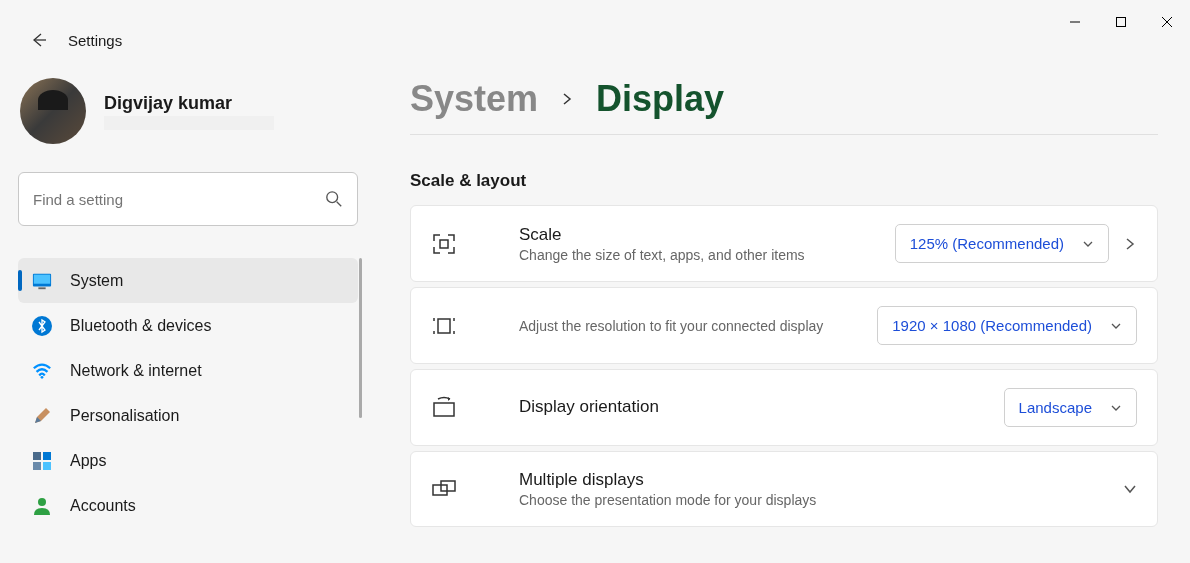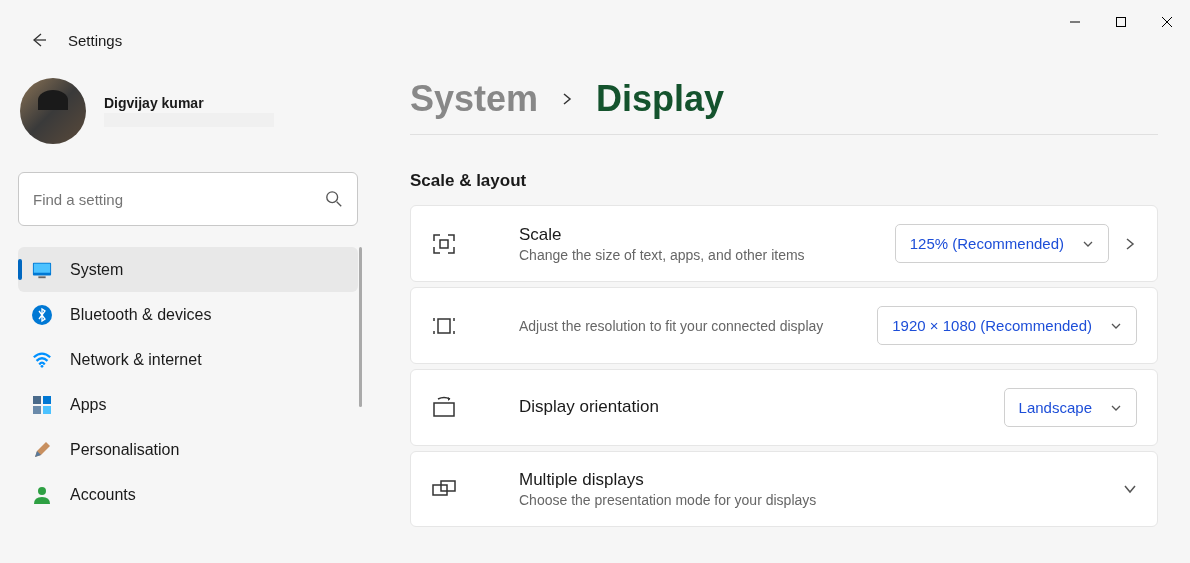--- a/index.html
+++ b/index.html
@@ -14,24 +14,24 @@
     .app-title { font-size: 15px; font-weight: 400; color: #1a1a1a; }
     
     .container { display: flex; padding-top: 30px; }
     
     .sidebar { width: 370px; padding: 0 12px 0 18px; }
     
     .profile { display: flex; align-items: center; padding: 0 0 28px 2px; }
     .avatar { width: 66px; height: 66px; border-radius: 50%; background: linear-gradient(135deg, #8b7355 0%, #3a3a3a 50%, #5a4a3a 100%); margin-right: 18px; position: relative; overflow: hidden; }
     .avatar::after { content: ''; position: absolute; top: 12px; left: 18px; width: 30px; height: 20px; background: #1a1a1a; border-radius: 50% 50% 0 0; }
     .profile-info { display: flex; flex-direction: column; }
-    .profile-name { font-size: 14px; font-weight: 600; color: #1a1a1a; margin-bottom: 2px; }
+    .profile-name { font-size: 18px; font-weight: 600; color: #1a1a1a; margin-bottom: 2px; }
     .profile-sub { width: 170px; height: 14px; background: #f0f0f0; }
     
-    .search-box { display: flex; align-items: center; border: 1px solid #c8c8c8; border-radius: 6px; height: 54px; background: #fff; margin-bottom: 21px; padding: 17px 14px; }
+    .search-box { display: flex; align-items: center; border: 1px solid #c8c8c8; border-radius: 6px; height: 54px; background: #fff; margin-bottom: 32px; padding: 17px 14px; }
     .search-input { flex: 1; border: none; outline: none; font-size: 15px; background: transparent; }
     .search-icon { width: 18px; height: 18px; }
     
     .nav { display: flex; flex-direction: column; gap: 0; position: relative; }
     .nav-scroll { position: absolute; right: -4px; top: 0; width: 3px; height: 160px; background: #aaa; border-radius: 2px; }
     .nav-item { display: flex; align-items: center; height: 45px; padding: 0 12px 0 14px; border-radius: 6px; cursor: pointer; gap: 18px; }
     .nav-item.active { background: #e8e8e8; position: relative; }
     .nav-item.active::before { content: ''; position: absolute; left: 0; top: 12px; bottom: 12px; width: 3.5px; background: #0067c0; border-radius: 2px; }
     .nav-icon { width: 20px; height: 20px; display: flex; align-items: center; justify-content: center; }
     .nav-label { font-size: 16px; color: #1a1a1a; }
@@ -143,37 +143,37 @@
               <path d="M8 14 Q11 10 14 14" stroke="#0091ff" stroke-width="2.5" fill="none"></path>
               <circle cx="11" cy="16" r="1.5" fill="#0091ff"></circle>
             </svg>
         </span>
         <span class="nav-label">Network &amp; internet</span>
       </div>
 
       <div class="nav-item">
         <span class="nav-icon">
           <svg width="20" height="20" viewBox="0 0 20 20">
+              <path d="M3 17 L5 11 L14 2 L18 6 L9 15 Z" fill="#c89060"></path>
+              <path d="M3 17 L5 11 L9 15 Z" fill="#5a7a9a"></path>
+            </svg>
+        </span>
+        <span class="nav-label">Personalisation</span>
+      </div>
+
+      <div class="nav-item">
+        <span class="nav-icon">
+          <svg width="20" height="20" viewBox="0 0 20 20">
               <rect x="1" y="1" width="8" height="8" fill="#4a6a8a"></rect>
               <rect x="11" y="1" width="8" height="8" fill="#0078d4"></rect>
               <rect x="1" y="11" width="8" height="8" fill="#6a8aaa"></rect>
               <rect x="11" y="11" width="8" height="8" fill="#4cc2ff"></rect>
             </svg>
         </span>
         <span class="nav-label">Apps</span>
-      </div>
-
-      <div class="nav-item">
-        <span class="nav-icon">
-          <svg width="20" height="20" viewBox="0 0 20 20">
-              <path d="M3 17 L5 11 L14 2 L18 6 L9 15 Z" fill="#c89060"></path>
-              <path d="M3 17 L5 11 L9 15 Z" fill="#5a7a9a"></path>
-            </svg>
-        </span>
-        <span class="nav-label">Personalisation</span>
       </div>
 
       <div class="nav-item">
         <span class="nav-icon">
           <svg width="20" height="20" viewBox="0 0 20 20">
               <circle cx="10" cy="6" r="4" fill="#2ea043"></circle>
               <path d="M2 19 Q2 12 10 12 Q18 12 18 19 Z" fill="#2ea043"></path>
             </svg>
         </span>
         <span class="nav-label">Accounts</span>

